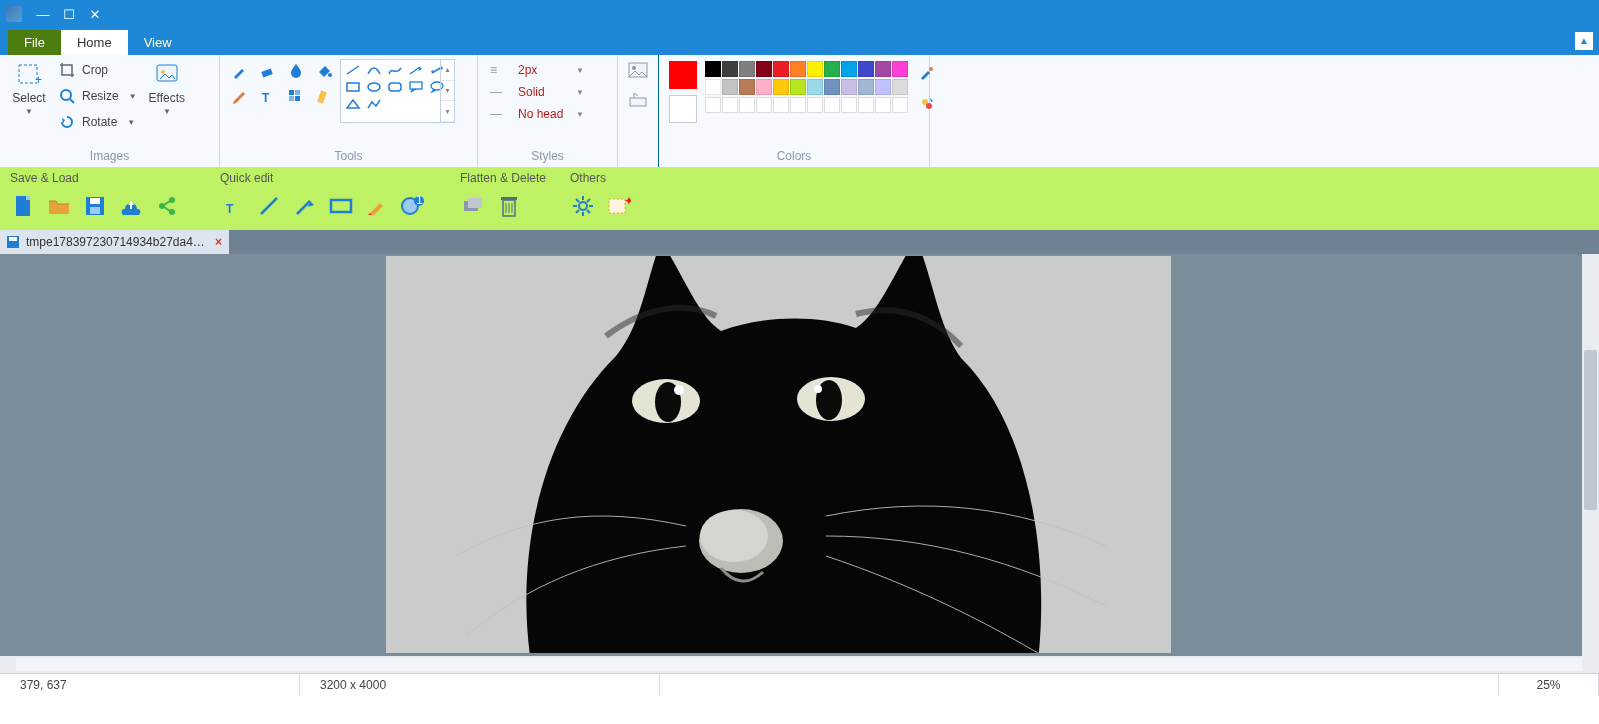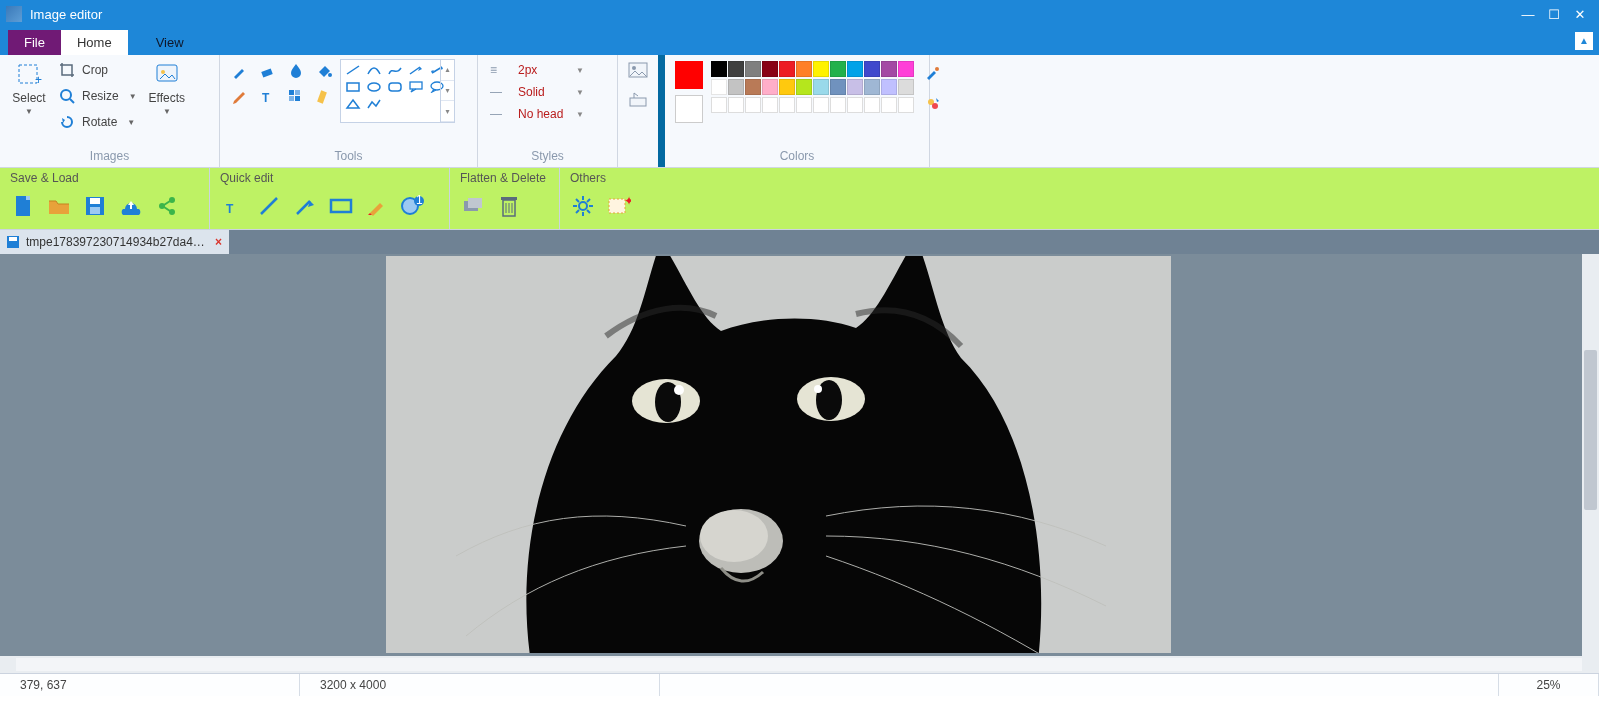--- a/index.html
+++ b/index.html
@@ -5,23 +5,23 @@
 * { margin: 0; padding: 0; box-sizing: border-box; font-family: "Segoe UI", sans-serif; font-size: 12px; }
 body { background: #fff; overflow: hidden; width: 1599px; height: 724px; position: relative; }
 
 .titlebar { background: #1e87d8; height: 28px; display: flex; align-items: center; padding: 0 6px; color: #fff; }
 .titlebar .app-icon { width: 16px; height: 16px; background: linear-gradient(135deg,#3a79b9,#5e9ed6); margin-right: 8px; }
 .titlebar .title { flex: 1; font-size: 13px; }
 .titlebar .win-btn { width: 26px; height: 20px; display: inline-flex; align-items: center; justify-content: center; color: #fff; font-size: 13px; cursor: pointer; }
 
 .menubar { background: #1e87d8; height: 27px; display: flex; align-items: flex-end; position: relative; }
 .menubar .tab { padding: 5px 16px 5px 16px; cursor: pointer; font-size: 13px; }
-.menubar .tab.file { background: #701a75; color: #fff; margin-left: 8px; }
+.menubar .tab.file { background: #4d7c0f; color: #fff; margin-left: 8px; }
 .menubar .tab.active { background: #fff; color: #333; }
-.menubar .tab.inactive { color: #0f172a; margin-left: 12px; }
+.menubar .tab.inactive { color: #fef9c3; }
 .menubar .collapse { position: absolute; right: 6px; top: 4px; color: #1e87d8; background: #fff; width: 18px; height: 18px; font-size: 10px; text-align: center; line-height: 18px; cursor: pointer; }
 
 .ribbon { background: #f6f9fd; height: 113px; display: flex; border-bottom: 1px solid #d0d7e2; }
 .ribbon-group { border-right: 1px solid #d0d7e2; padding: 4px 8px 2px 8px; display: flex; flex-direction: column; }
 .ribbon-group .content { flex: 1; display: flex; align-items: flex-start; gap: 4px; }
 .ribbon-group .label { text-align: center; color: #8a99ad; font-size: 12px; padding: 3px 0 2px 0; }
 
 .big-btn { display: flex; flex-direction: column; align-items: center; gap: 2px; padding: 2px 4px; cursor: pointer; min-width: 42px; }
 .big-btn .ic { width: 28px; height: 28px; display: flex; align-items: center; justify-content: center; }
 .big-btn .lb { font-size: 12px; color: #444; }
@@ -83,21 +83,20 @@
 .status-cell.zoom { width: 100px; justify-content: center; }
 
 
 svg { display: block; }
 </style>
 </head>
 <body>
 
 <div class="titlebar">
   <div class="app-icon"></div>
-  <div class="title">Image editor</div>
   <div class="win-btn">—</div>
   <div class="win-btn">☐</div>
   <div class="win-btn">✕</div>
 </div>
 
 <div class="menubar">
   <div class="tab file">File</div>
   <div class="tab active">Home</div>
   <div class="tab inactive">View</div>
   <div class="collapse">▲</div>
@@ -327,21 +326,21 @@
             <svg width="20" height="18">
               <rect x="2" y="8" width="16" height="8" stroke="#8a99ad" fill="#f1f5fa"></rect>
               <path d="M6 8V3l4 3" stroke="#8a99ad" fill="none"></path>
             </svg>
           </div>
       </div>
     </div>
     <div class="label">&nbsp;</div>
   </div>
 
-  <div class="ribbon-group" style="width:272px;border-left:7px solid #0369a1">
+  <div class="ribbon-group" style="width:272px;border-left:1px solid #0369a1">
     <div class="content">
       <div>
         <div class="color-main" style="background: rgb(255, 0, 0);"></div>
         <div class="color-sub" style="background: rgb(255, 255, 255);"></div>
       </div>
       <div class="palette">
         <div class="pal-row" id="pal-row-0">
             <div class="swatch" style="background: rgb(0, 0, 0);"></div>
             <div class="swatch" style="background: rgb(63, 63, 63);"></div>
             <div class="swatch" style="background: rgb(127, 127, 127);"></div>

